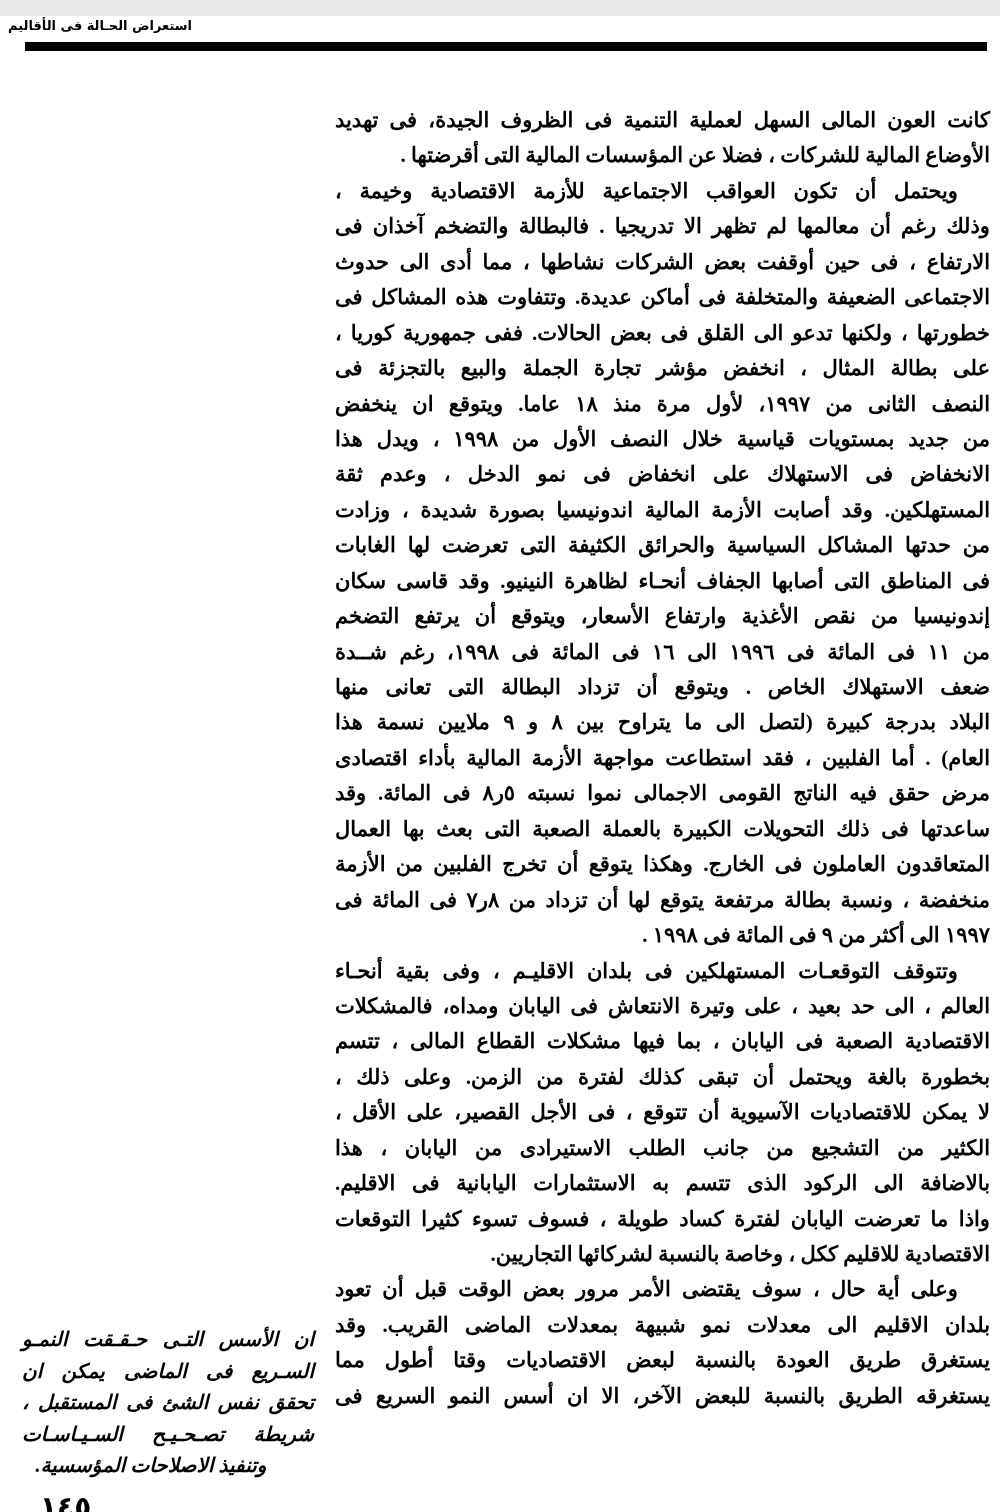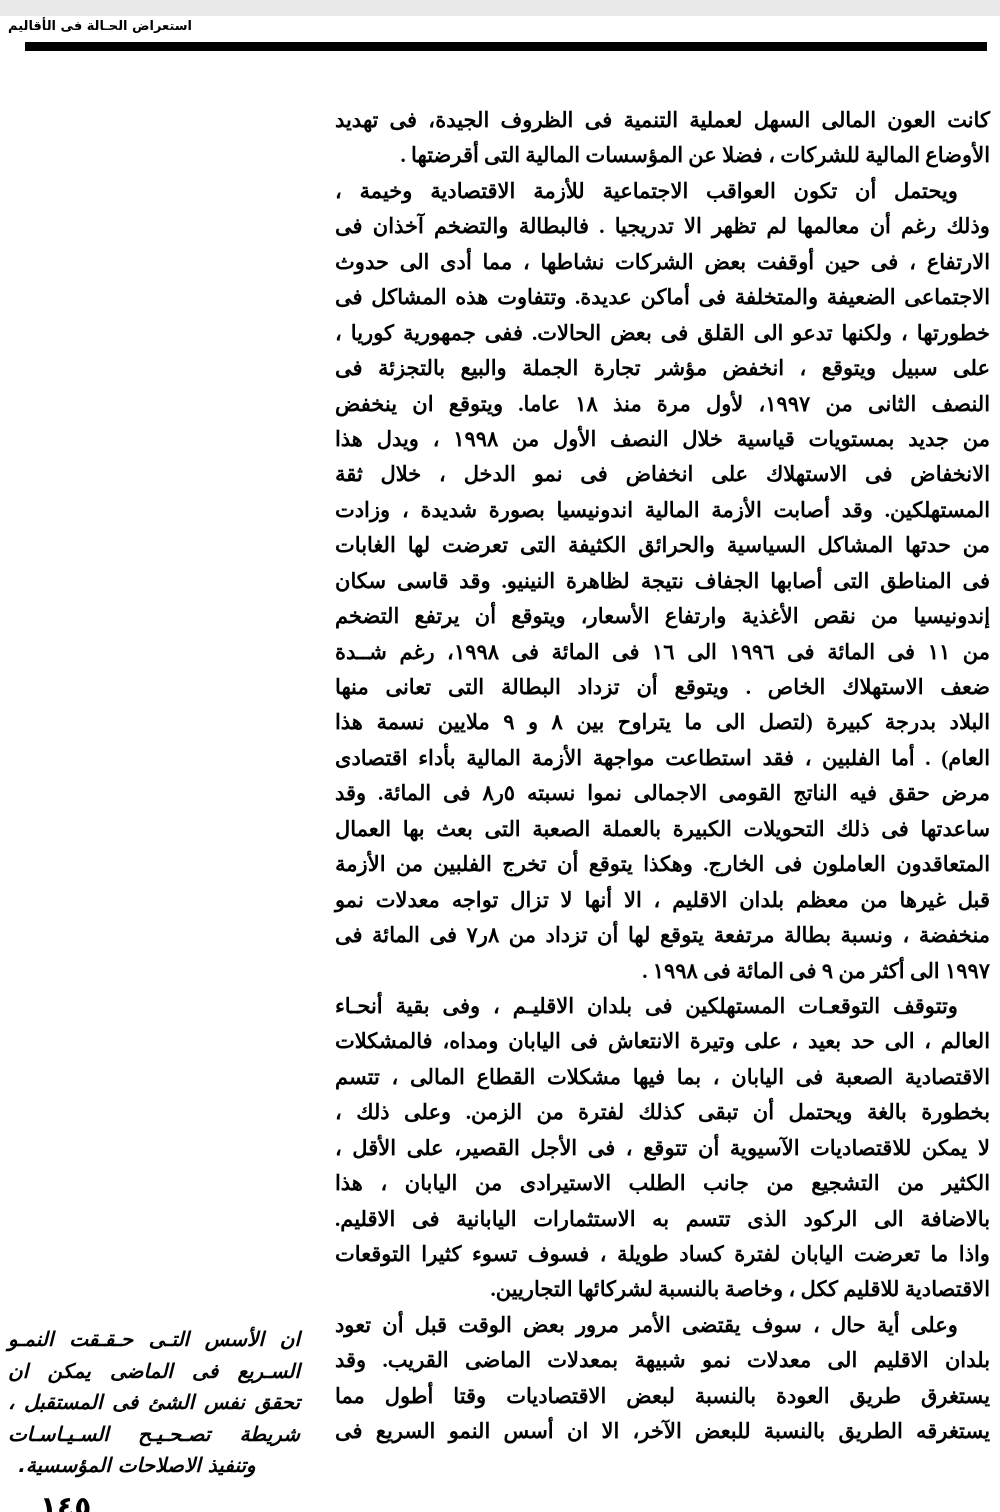--- a/index.html
+++ b/index.html
@@ -57,23 +57,24 @@
   }
   .body-line.indent { padding-right: 32px; }
   .body-line.end {
     text-align: right;
     text-align-last: auto;
     white-space: normal;
   }
   .pull-quote {
     position: absolute;
     top: 1308px;
-    left: 8px;
+    left: 22px;
     width: 292px;
     direction: rtl;
+    font-family: Liberation Serif, serif;
   }
   .quote-line {
     font-size: 20px;
     font-weight: bold;
     font-style: italic;
     line-height: 31.5px;
     height: 31.5px;
     white-space: nowrap;
     text-align: justify;
     text-align-last: justify;
@@ -112,36 +113,35 @@
   <div class="head-rule"></div>
 
   <div class="body-column">
       <div class="body-line">كانت العون المالى السهل لعملية التنمية فى الظروف الجيدة، فى تهديد</div>
       <div class="body-line end">الأوضاع المالية للشركات ، فضلا عن المؤسسات المالية التى أقرضتها .</div>
       <div class="body-line indent">ويحتمل أن تكون العواقب الاجتماعية للأزمة الاقتصادية وخيمة ،</div>
       <div class="body-line">وذلك رغم أن معالمها لم تظهر الا تدريجيا . فالبطالة والتضخم آخذان فى</div>
       <div class="body-line">الارتفاع ، فى حين أوقفت بعض الشركات نشاطها ، مما أدى الى حدوث</div>
       <div class="body-line">الاجتماعى الضعيفة والمتخلفة فى أماكن عديدة. وتتفاوت هذه المشاكل فى</div>
       <div class="body-line">خطورتها ، ولكنها تدعو الى القلق فى بعض الحالات. ففى جمهورية كوريا ،</div>
-      <div class="body-line">على سبيل ويتوقع ، انخفض مؤشر تجارة الجملة والبيع بالتجزئة فى</div>
+      <div class="body-line">على بطالة المثال ، انخفض مؤشر تجارة الجملة والبيع بالتجزئة فى</div>
       <div class="body-line">النصف الثانى من ١٩٩٧، لأول مرة منذ ١٨ عاما. ويتوقع ان ينخفض</div>
       <div class="body-line">من جديد بمستويات قياسية خلال النصف الأول من ١٩٩٨ ، ويدل هذا</div>
-      <div class="body-line">الانخفاض فى الاستهلاك على انخفاض فى نمو الدخل ، خلال ثقة</div>
+      <div class="body-line">الانخفاض فى الاستهلاك على انخفاض فى نمو الدخل ، وعدم ثقة</div>
       <div class="body-line">المستهلكين. وقد أصابت الأزمة المالية اندونيسيا بصورة شديدة ، وزادت</div>
       <div class="body-line">من حدتها المشاكل السياسية والحرائق الكثيفة التى تعرضت لها الغابات</div>
-      <div class="body-line">فى المناطق التى أصابها الجفاف نتيجة لظاهرة النينيو. وقد قاسى سكان</div>
+      <div class="body-line">فى المناطق التى أصابها الجفاف أنحـاء لظاهرة النينيو. وقد قاسى سكان</div>
       <div class="body-line">إندونيسيا من نقص الأغذية وارتفاع الأسعار، ويتوقع أن يرتفع التضخم</div>
       <div class="body-line">من ١١ فى المائة فى ١٩٩٦ الى ١٦ فى المائة فى ١٩٩٨، رغم شــدة</div>
       <div class="body-line">ضعف الاستهلاك الخاص . ويتوقع أن تزداد البطالة التى تعانى منها</div>
       <div class="body-line">البلاد بدرجة كبيرة (لتصل الى ما يتراوح بين ٨ و ٩ ملايين نسمة هذا</div>
       <div class="body-line">العام) . أما الفلبين ، فقد استطاعت مواجهة الأزمة المالية بأداء اقتصادى</div>
       <div class="body-line">مرض حقق فيه الناتج القومى الاجمالى نموا نسبته ٥ر٨ فى المائة. وقد</div>
       <div class="body-line">ساعدتها فى ذلك التحويلات الكبيرة بالعملة الصعبة التى بعث بها العمال</div>
       <div class="body-line">المتعاقدون العاملون فى الخارج. وهكذا يتوقع أن تخرج الفلبين من الأزمة</div>
-      <div class="body-line">قبل غيرها من معظم بلدان الاقليم ، الا أنها لا تزال تواجه معدلات نمو</div>
       <div class="body-line">منخفضة ، ونسبة بطالة مرتفعة يتوقع لها أن تزداد من ٨ر٧ فى المائة فى</div>
       <div class="body-line end">١٩٩٧ الى أكثر من ٩ فى المائة فى ١٩٩٨ .</div>
       <div class="body-line indent">وتتوقف التوقعـات المستهلكين فى بلدان الاقليـم ، وفى بقية أنحـاء</div>
       <div class="body-line">العالم ، الى حد بعيد ، على وتيرة الانتعاش فى اليابان ومداه، فالمشكلات</div>
       <div class="body-line">الاقتصادية الصعبة فى اليابان ، بما فيها مشكلات القطاع المالى ، تتسم</div>
       <div class="body-line">بخطورة بالغة ويحتمل أن تبقى كذلك لفترة من الزمن. وعلى ذلك ،</div>
       <div class="body-line">لا يمكن للاقتصاديات الآسيوية أن تتوقع ، فى الأجل القصير، على الأقل ،</div>
       <div class="body-line">الكثير من التشجيع من جانب الطلب الاستيرادى من اليابان ، هذا</div>
       <div class="body-line">بالاضافة الى الركود الذى تتسم به الاستثمارات اليابانية فى الاقليم.</div>
       <div class="body-line">واذا ما تعرضت اليابان لفترة كساد طويلة ، فسوف تسوء كثيرا التوقعات</div>

